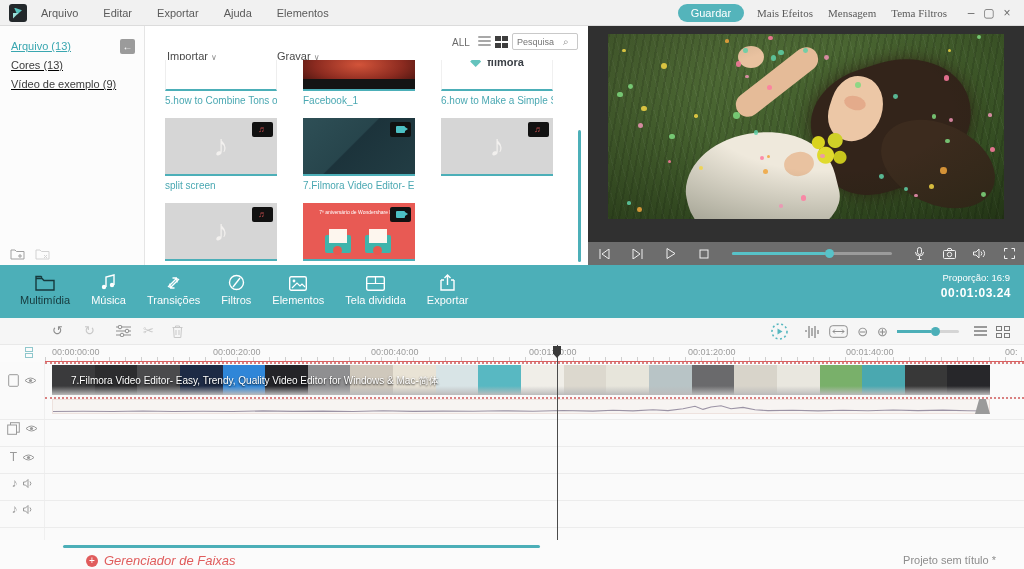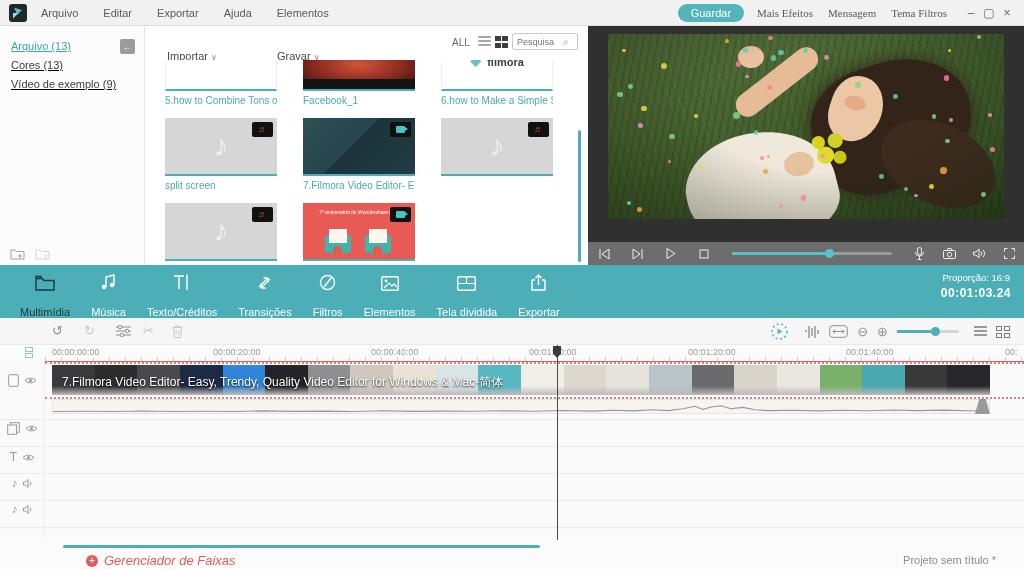--- a/index.html
+++ b/index.html
@@ -96,21 +96,21 @@
   .trans-btn { width:33px; height:23px; display:flex; align-items:center; justify-content:center; color:#f0f0f0; }
   #seek { flex:1; height:23px; display:flex; align-items:center; padding:0 12px; }
   #seek .track { position:relative; width:100%; height:3px; background:#9b9b9b; border-radius:2px; }
   #seek .fill { position:absolute; left:0; top:0; height:3px; width:58%; background:#57c2c8; border-radius:2px; }
   #seek .knob { position:absolute; left:58%; top:-3px; width:9px; height:9px; background:#57c2c8; border-radius:50%; }
   .ctl-ico { width:30px; height:23px; display:flex; align-items:center; justify-content:center; }
 
   
   #toolbar { position:absolute; left:0; top:265px; width:1024px; height:53px; background:#4cafb8; }
   #tabs { position:absolute; left:20px; top:6px; display:flex; gap:21px; }
-  .tab { display:flex; flex-direction:column; align-items:center; gap:15px; color:#fdfdfd; }
+  .tab { display:flex; flex-direction:column; align-items:center; gap:3px; color:#fdfdfd; }
   .tab .ticon { height:20px; display:flex; align-items:flex-end; justify-content:center; }
   .tab .tlabel { font-size:11px; white-space:nowrap; }
   .tab.active { color:#16393c; }
   #prop-label { position:absolute; right:14px; top:7px; font-size:9.5px; color:#fff; }
   #timecode { position:absolute; right:13px; top:21px; font-size:12px; font-weight:bold; color:#fff; letter-spacing:0.5px; }
 
   
   #tltoolbar { position:absolute; left:0; top:318px; width:1024px; height:27px; background:#f6f6f6; border-bottom:1px solid #e9e9e9; }
   .tl-ico { position:absolute; top:5px; font-size:13px; color:#8f8f8f; }
   .tl-ico.dim { color:#c9c9c9; }
@@ -136,21 +136,21 @@
   #redline { position:absolute; left:45px; top:-1px; width:979px; height:1px; background:#d96060; }
   .rowsep { position:absolute; left:0; width:1024px; height:1px; background:#ececec; }
   #headcol { position:absolute; left:0; top:0; width:45px; height:178px; border-right:1px solid #efefef; }
   .thead { position:absolute; left:0; width:45px; display:flex; align-items:center; justify-content:center; gap:5px; color:#9a9a9a; }
   .thead .tg { font-size:12px; color:#9a9a9a; }
 
   #videorow { position:absolute; left:45px; top:0; width:979px; height:52px; border-top:2px dotted #d98080; }
   #clip { position:absolute; left:7px; top:1px; width:938px; height:49px; }
   #clip-thumbs { position:absolute; left:0; top:0; width:938px; height:30px; display:flex; overflow:hidden; }
   .clip-thumb { flex:1; height:30px; }
-  #clip-title { position:absolute; left:10px; top:9px; font-size:12px; color:#fff; text-shadow:0 1px 2px rgba(0,0,0,0.9); white-space:nowrap; overflow:hidden; width:920px; }
+  #clip-title { position:absolute; left:19px; top:9px; font-size:10px; color:#fff; text-shadow:0 1px 2px rgba(0,0,0,0.9); white-space:nowrap; overflow:hidden; width:920px; }
   #clipdash { position:absolute; left:-7px; top:32px; width:979px; border-top:2px dotted #d98080; }
   #wavestrip { position:absolute; left:0; top:34px; width:938px; height:15px; background:#f7f4f2; border:1px solid #eee2de; }
   #wavehandle { position:absolute; right:-1px; top:-1px; width:15px; height:15px; background:#9a9a9a; clip-path:polygon(28% 0,72% 0,100% 100%,0 100%); }
 
   #playhead-line { position:absolute; left:557px; top:345px; width:1px; height:195px; background:#4a4a4a; z-index:30; }
   #playhead-cap { position:absolute; left:553px; top:346px; width:8px; height:12px; background:#3a3a3a; clip-path:polygon(0 0,100% 0,100% 62%,50% 100%,0 62%); z-index:31; }
 
   
   #footer { position:absolute; left:0; top:540px; width:1024px; height:29px; background:#fbfbfb; }
   #hscroll { position:absolute; left:63px; top:5px; width:477px; height:3px; background:#4cafb8; border-radius:2px; }
@@ -439,28 +439,20 @@
             <svg width="18" height="18" viewBox="0 0 18 18">
               <path d="M6,14 V4 l8,-2 V12" fill="none" stroke="#fff" stroke-width="1.4"></path>
               <circle cx="4" cy="14" r="2.2" fill="#fff"></circle>
               <circle cx="12" cy="12" r="2.2" fill="#fff"></circle>
             </svg>
           </div>
         <div class="tlabel">Música</div>
       </div>
       <div class="tab">
         <div class="ticon">
-            <svg width="18" height="17" viewBox="0 0 18 17">
-              <path d="M1,2 h10 M6,2 V15 M14,0.5 V16" fill="none" stroke="#fff" stroke-width="1.4"></path>
-            </svg>
-          </div>
-        <div class="tlabel">Texto/Créditos</div>
-      </div>
-      <div class="tab">
-        <div class="ticon">
             <svg width="17" height="17" viewBox="0 0 17 17">
               <path d="M3,13 L12,4 M12,4 h-4.5 M12,4 v4.5" fill="none" stroke="#fff" stroke-width="1.4"></path>
               <path d="M14,5 L5,14 M5,14 h4.5 M5,14 v-4.5" fill="none" stroke="#fff" stroke-width="1.4"></path>
             </svg>
           </div>
         <div class="tlabel">Transições</div>
       </div>
       <div class="tab">
         <div class="ticon">
             <svg width="17" height="17" viewBox="0 0 17 17">

